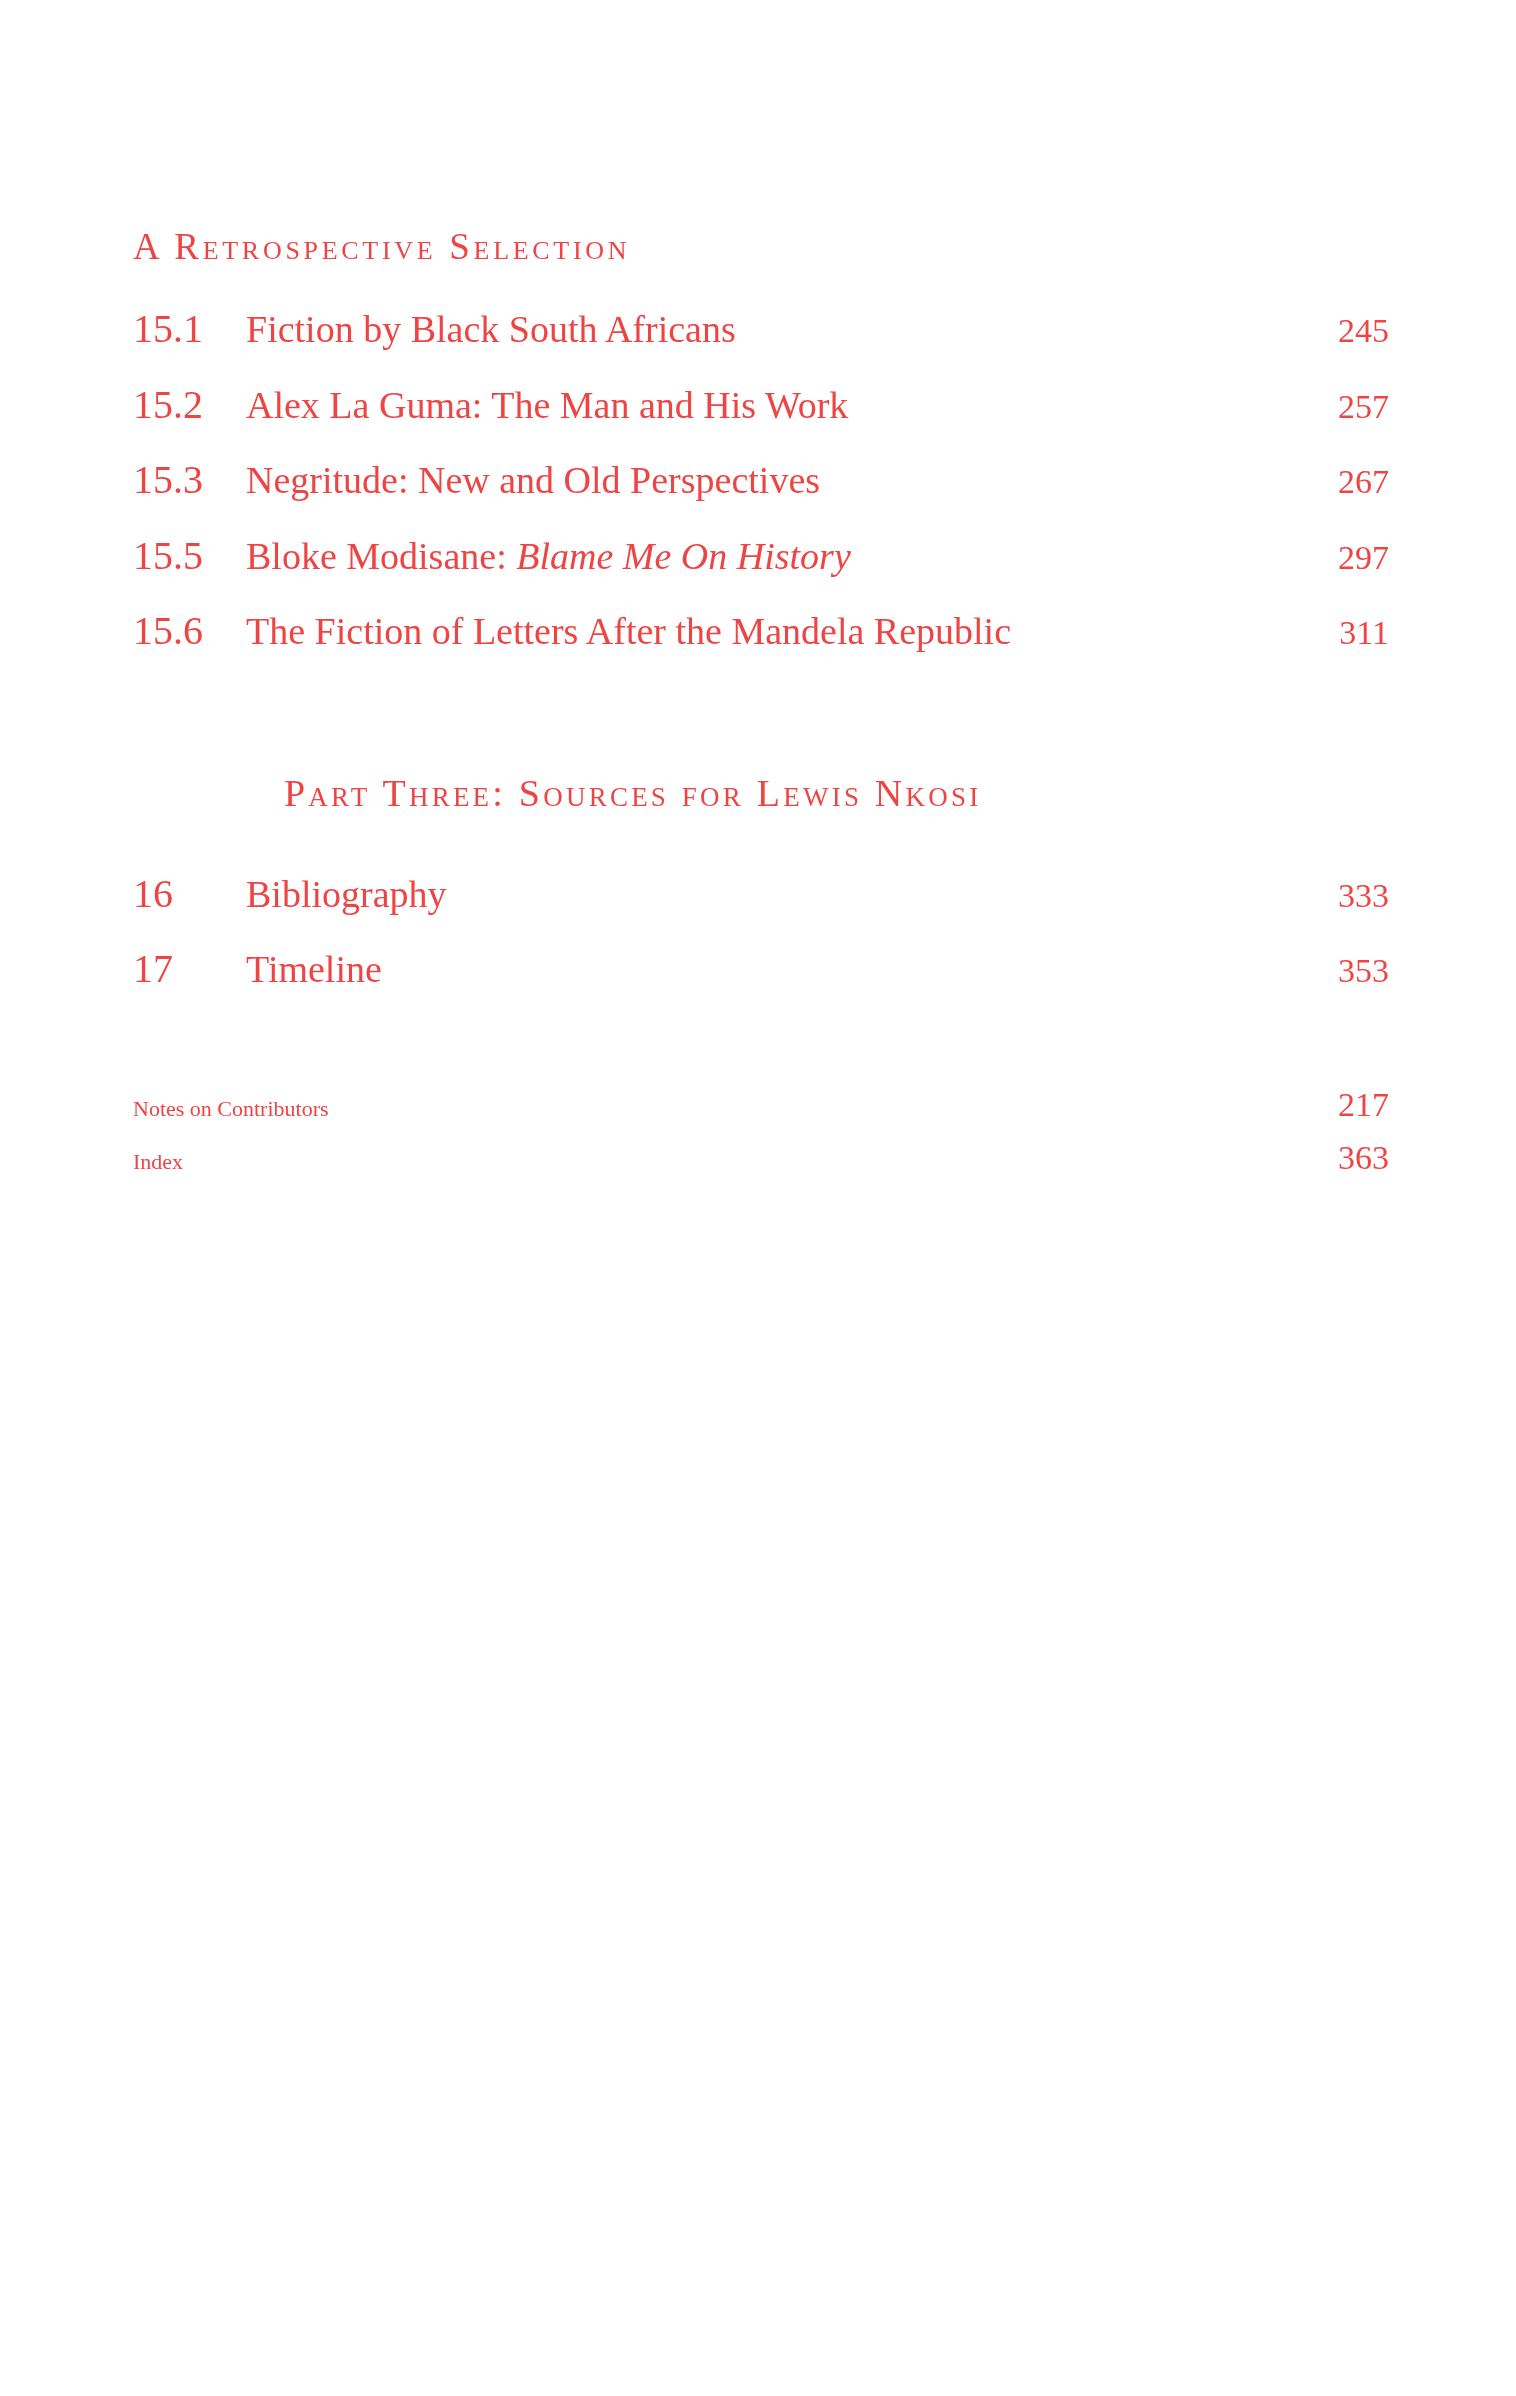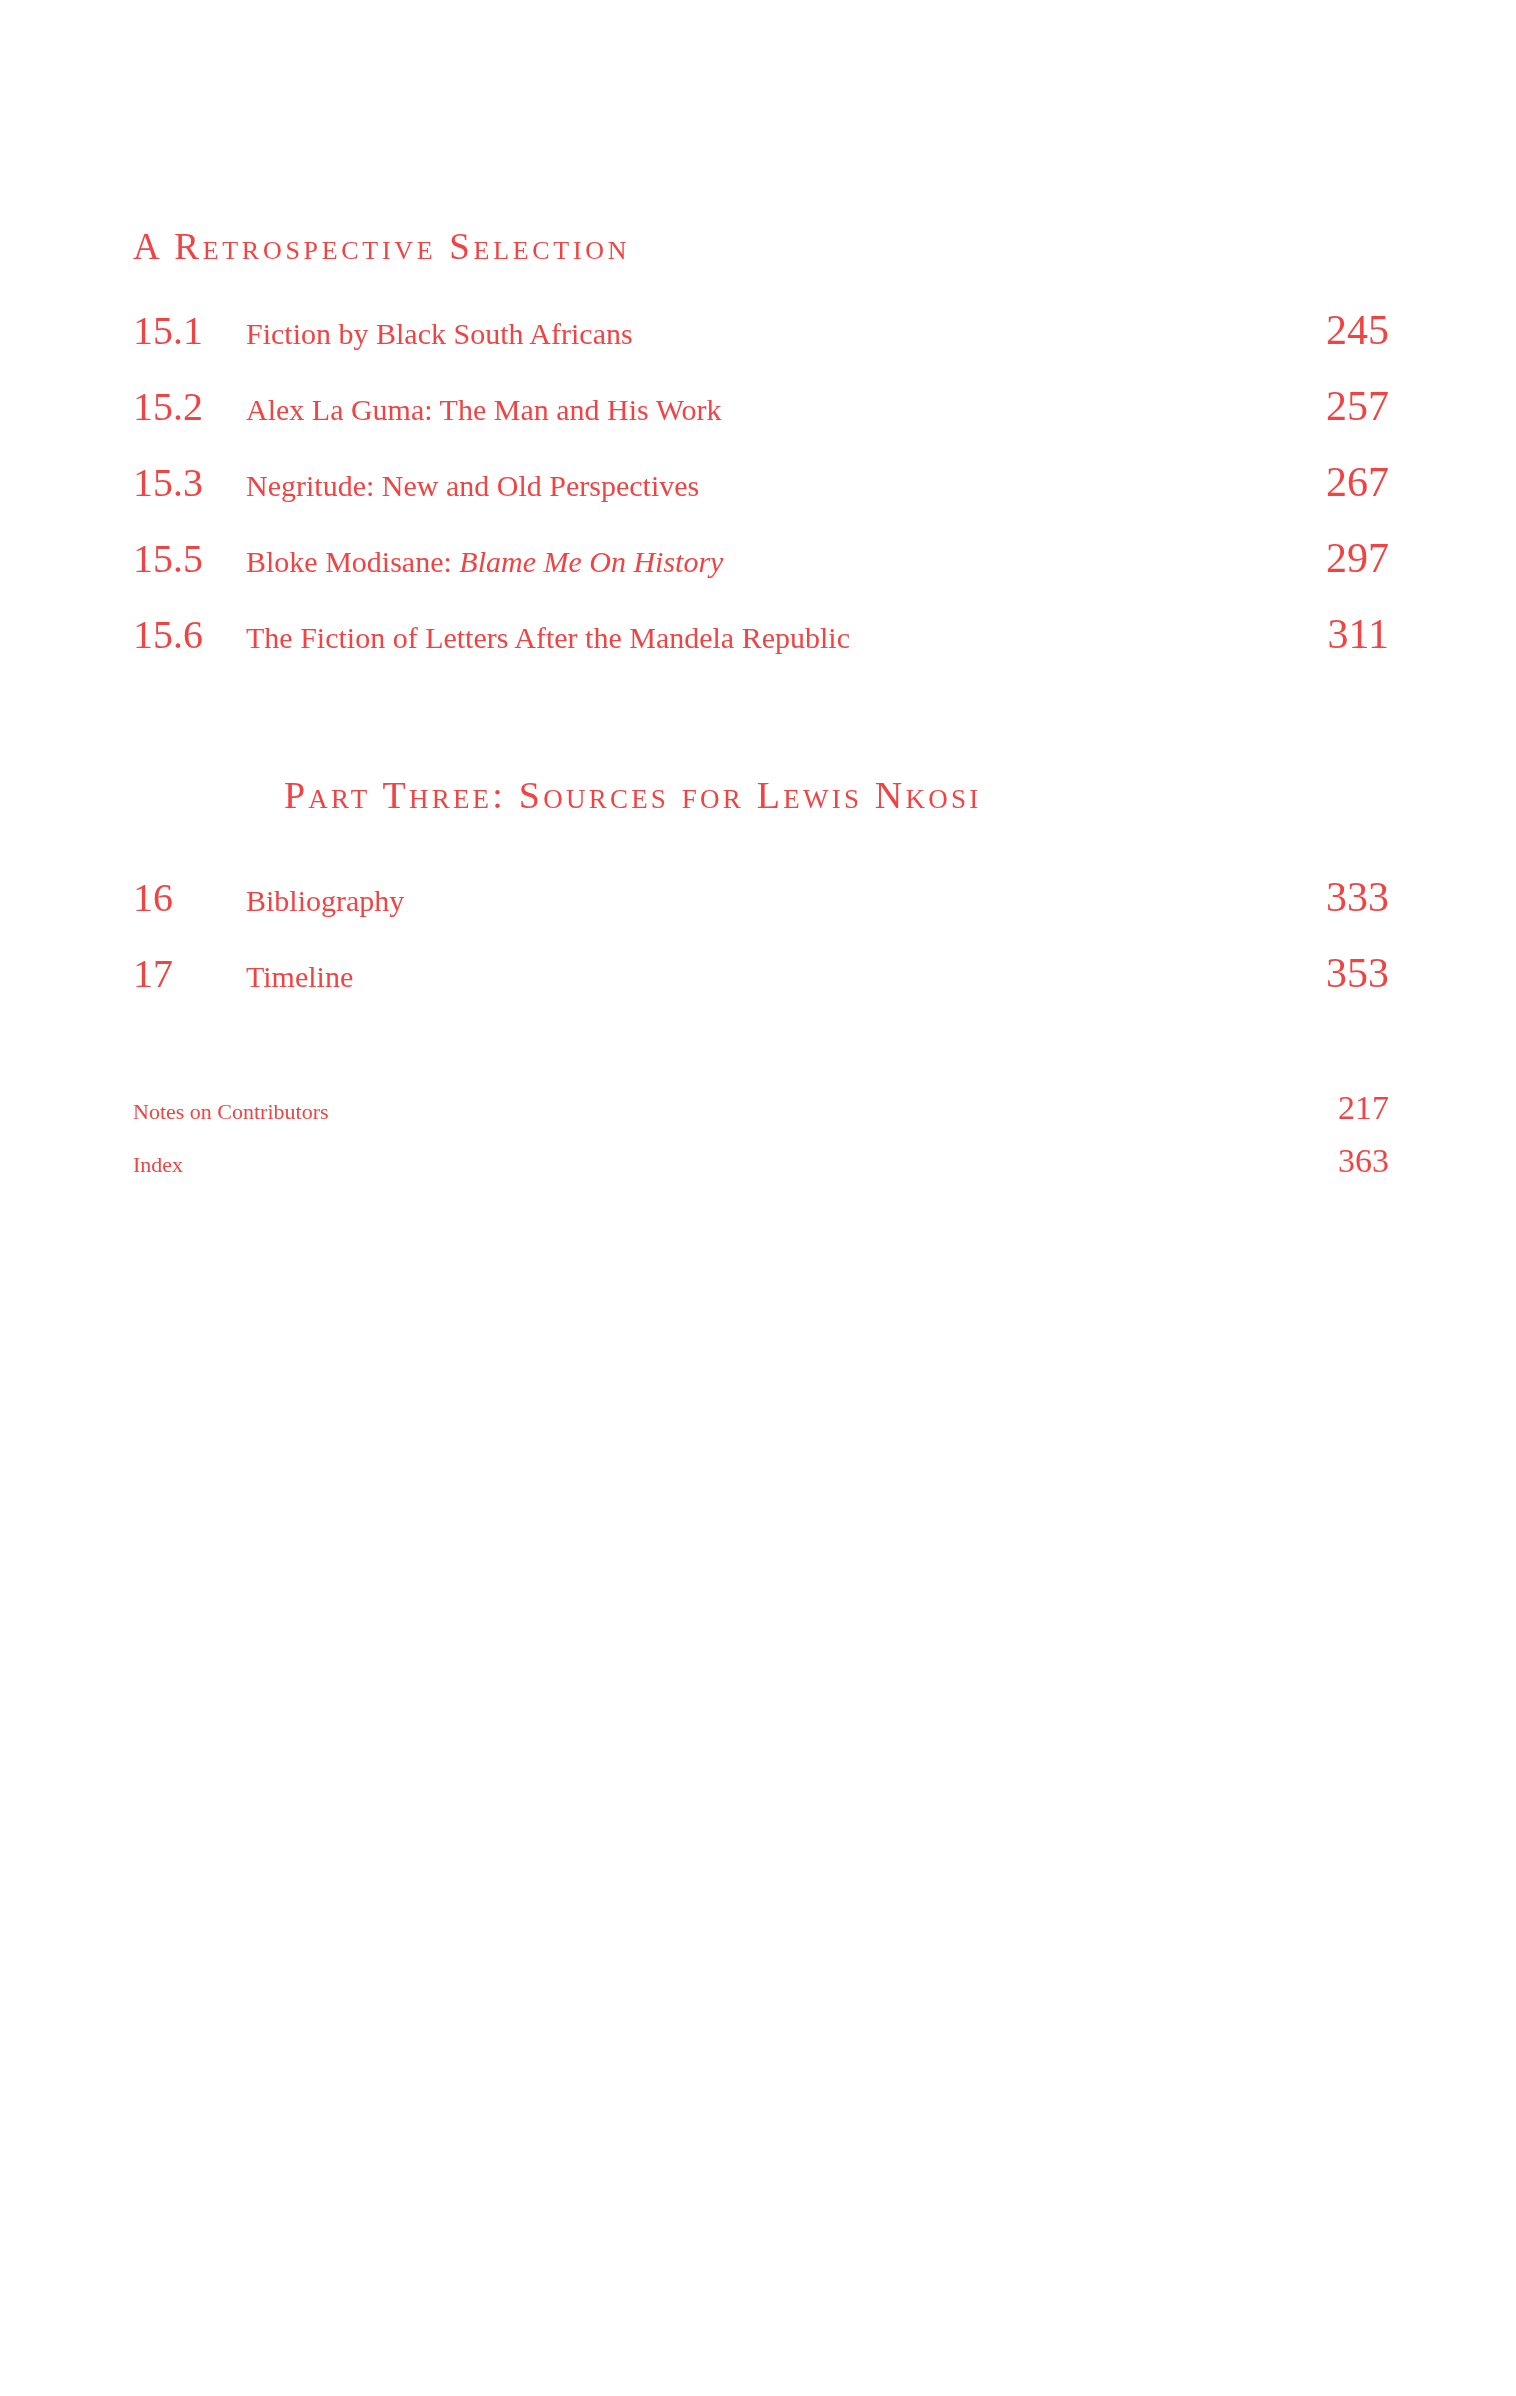--- a/index.html
+++ b/index.html
@@ -35,30 +35,30 @@
     align-items: baseline;
     margin-bottom: 28px;
   }
   .toc-num {
     flex: 0 0 113px;
     font-size: 40px;
     line-height: 1.12;
   }
   .toc-title {
     flex: 1 1 auto;
-    font-size: 30px;
+    font-size: 38px;
     line-height: 1.25;
     padding-right: 20px;
   }
   .toc-title .italic {
     font-style: italic;
   }
   .toc-page {
     flex: 0 0 auto;
-    font-size: 42px;
+    font-size: 34px;
     text-align: left;
     font-family: Liberation Serif, serif;
   }
   .part-heading {
     font-variant: small-caps;
     font-weight: 400;
     font-size: 38px;
     letter-spacing: 0.085em;
     margin: 115px 0 56px 151px;
   }

